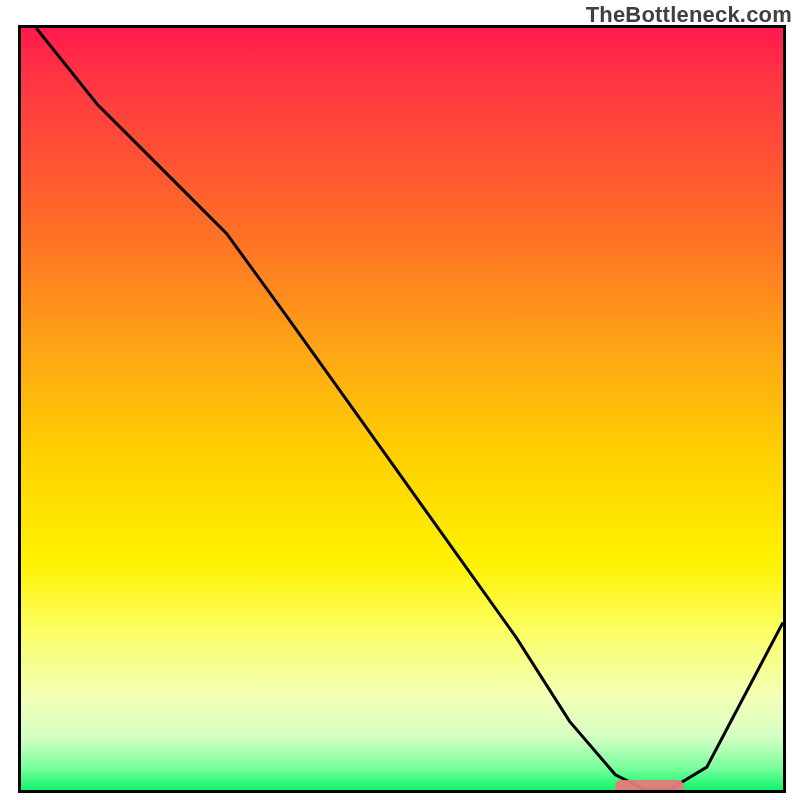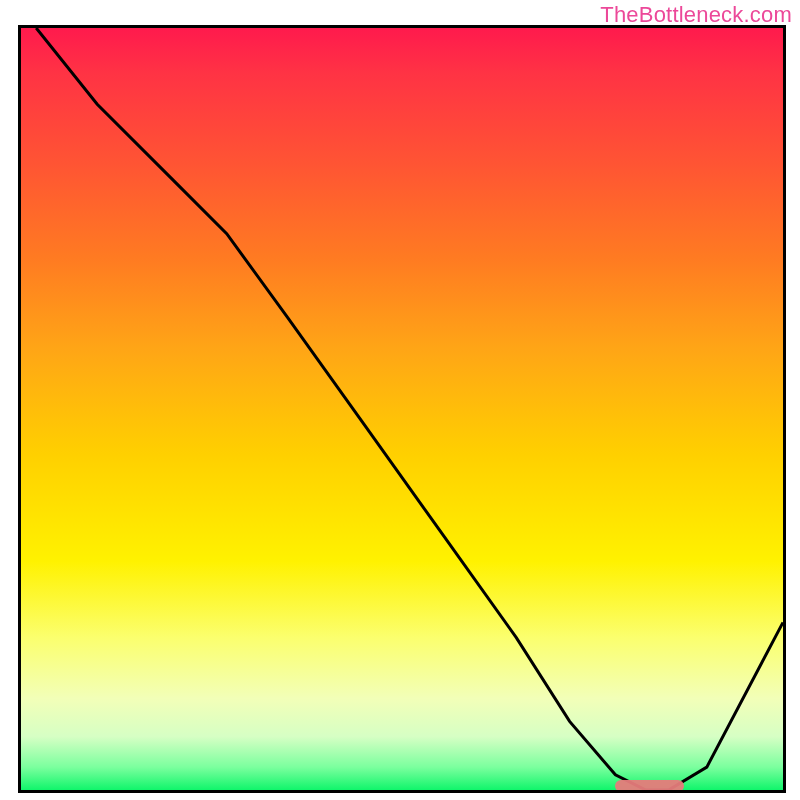--- a/index.html
+++ b/index.html
@@ -14,22 +14,22 @@
   .frame {
     position: relative;
     width: 800px;
     height: 800px;
   }
   .watermark {
     position: absolute;
     top: 2px;
     right: 8px;
     font-size: 22px;
-    font-weight: 400;
-    color: #ec4899;
+    font-weight: 700;
+    color: #404040;
     letter-spacing: 0.2px;
   }
   .plot {
     position: absolute;
     left: 18px;
     top: 25px;
     width: 768px;
     height: 768px;
     
     border: 3px solid #000;

